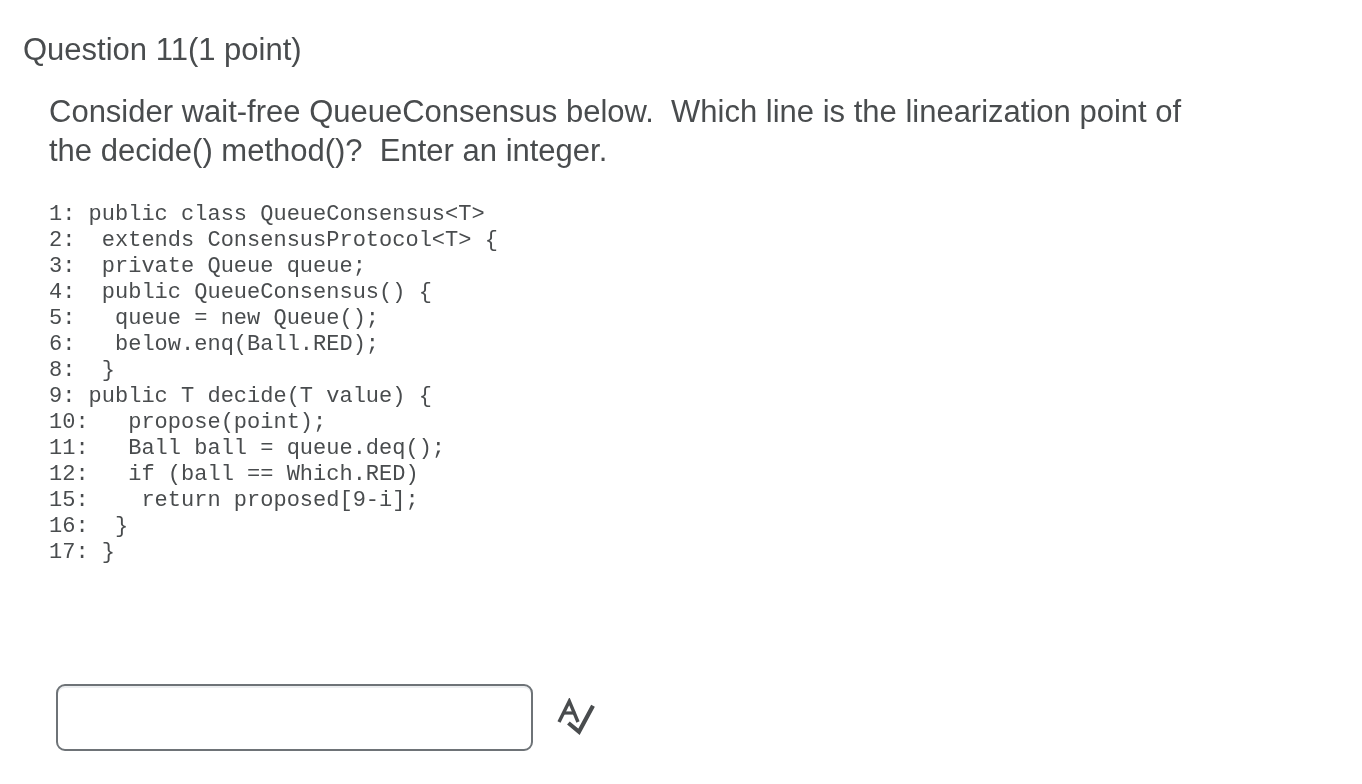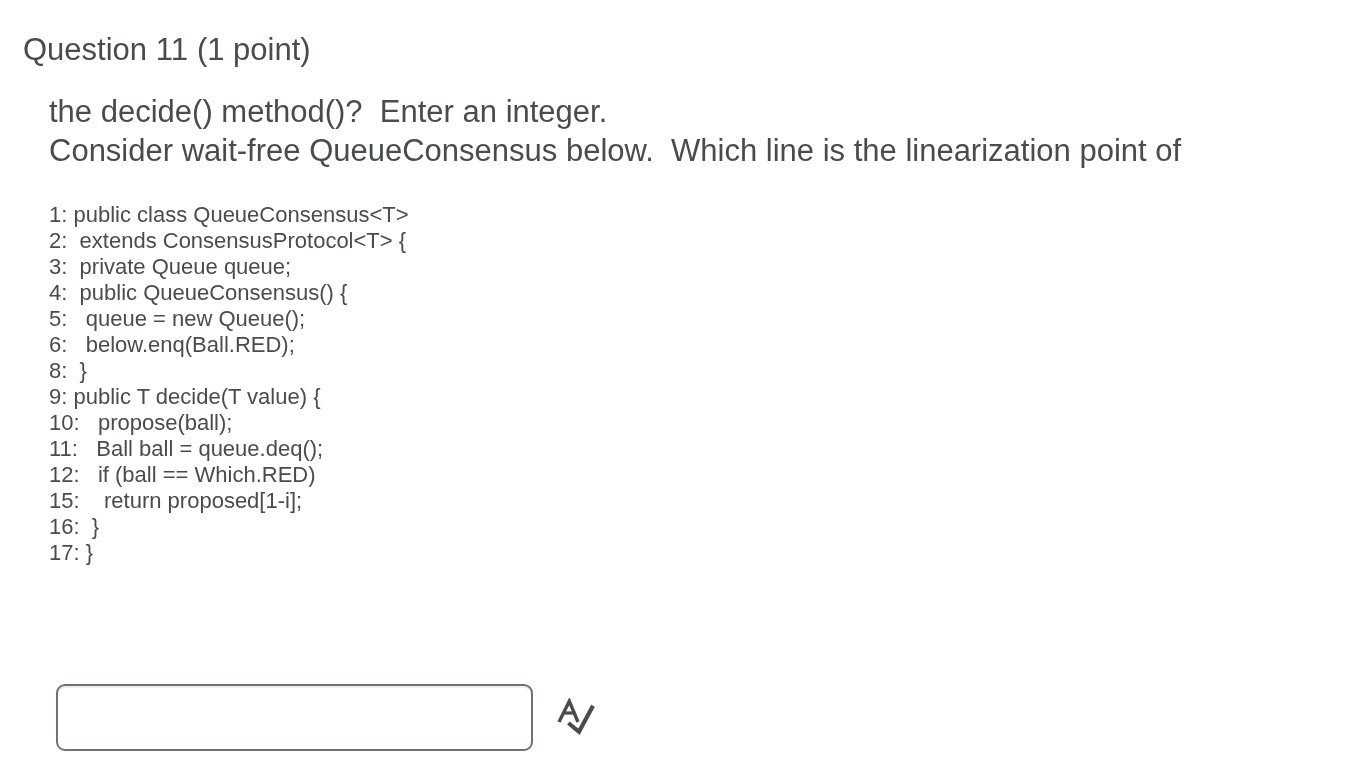--- a/index.html
+++ b/index.html
@@ -13,34 +13,34 @@
   }
   .question-header {
     position: absolute;
     left: 23px;
     top: 31px;
     font-size: 31px;
     line-height: 38px;
     white-space: pre;
   }
   .question-header .title { font-weight: normal; }
-  .question-header .points { font-weight: normal; margin-left: 9px; }
+  .question-header .points { font-weight: normal; }
   .question-text {
     position: absolute;
     left: 49px;
     top: 92px;
     font-size: 31px;
     line-height: 39px;
   }
   .question-text .qline { white-space: pre; }
   .code-block {
     position: absolute;
     left: 49px;
     top: 202px;
-    font-family: Liberation Sans, sans-serif;
+    font-family: Liberation Mono, monospace;
     font-size: 22px;
     line-height: 26px;
     color: #494c4e;
   }
   .code-line { white-space: pre; }
   .answer-row {
     position: absolute;
     left: 56px;
     top: 684px;
     display: flex;
@@ -72,37 +72,37 @@
     display: block;
   }
   .spellcheck-btn svg { display: block; }
 </style>
 </head>
 <body>
 
 <div class="question-header"><span class="title">Question 11</span><span class="points">(1 point)</span></div>
 
 <div class="question-text">
+  <div class="qline">Consider wait-free QueueConsensus below.  Which line is the linearization point of</div>
   <div class="qline">the decide() method()?  Enter an integer.</div>
-  <div class="qline">Consider wait-free QueueConsensus below.  Which line is the linearization point of</div>
 </div>
 
 <div class="code-block">
   <div class="code-line">1: public class QueueConsensus&lt;T&gt;</div>
   <div class="code-line">2:  extends ConsensusProtocol&lt;T&gt; {</div>
   <div class="code-line">3:  private Queue queue;</div>
   <div class="code-line">4:  public QueueConsensus() {</div>
   <div class="code-line">5:   queue = new Queue();</div>
   <div class="code-line">6:   below.enq(Ball.RED);</div>
   <div class="code-line">8:  }</div>
   <div class="code-line">9: public T decide(T value) {</div>
-  <div class="code-line">10:   propose(ball);</div>
+  <div class="code-line">10:   propose(point);</div>
   <div class="code-line">11:   Ball ball = queue.deq();</div>
   <div class="code-line">12:   if (ball == Which.RED)</div>
-  <div class="code-line">15:    return proposed[1-i];</div>
+  <div class="code-line">15:    return proposed[9-i];</div>
   <div class="code-line">16:  }</div>
   <div class="code-line">17: }</div>
 </div>
 
 <div class="answer-row">
   <input type="text" class="answer-input" value="" style="">
 </div>
 
 <button class="spellcheck-btn" aria-label="Spell check">
   <span>

